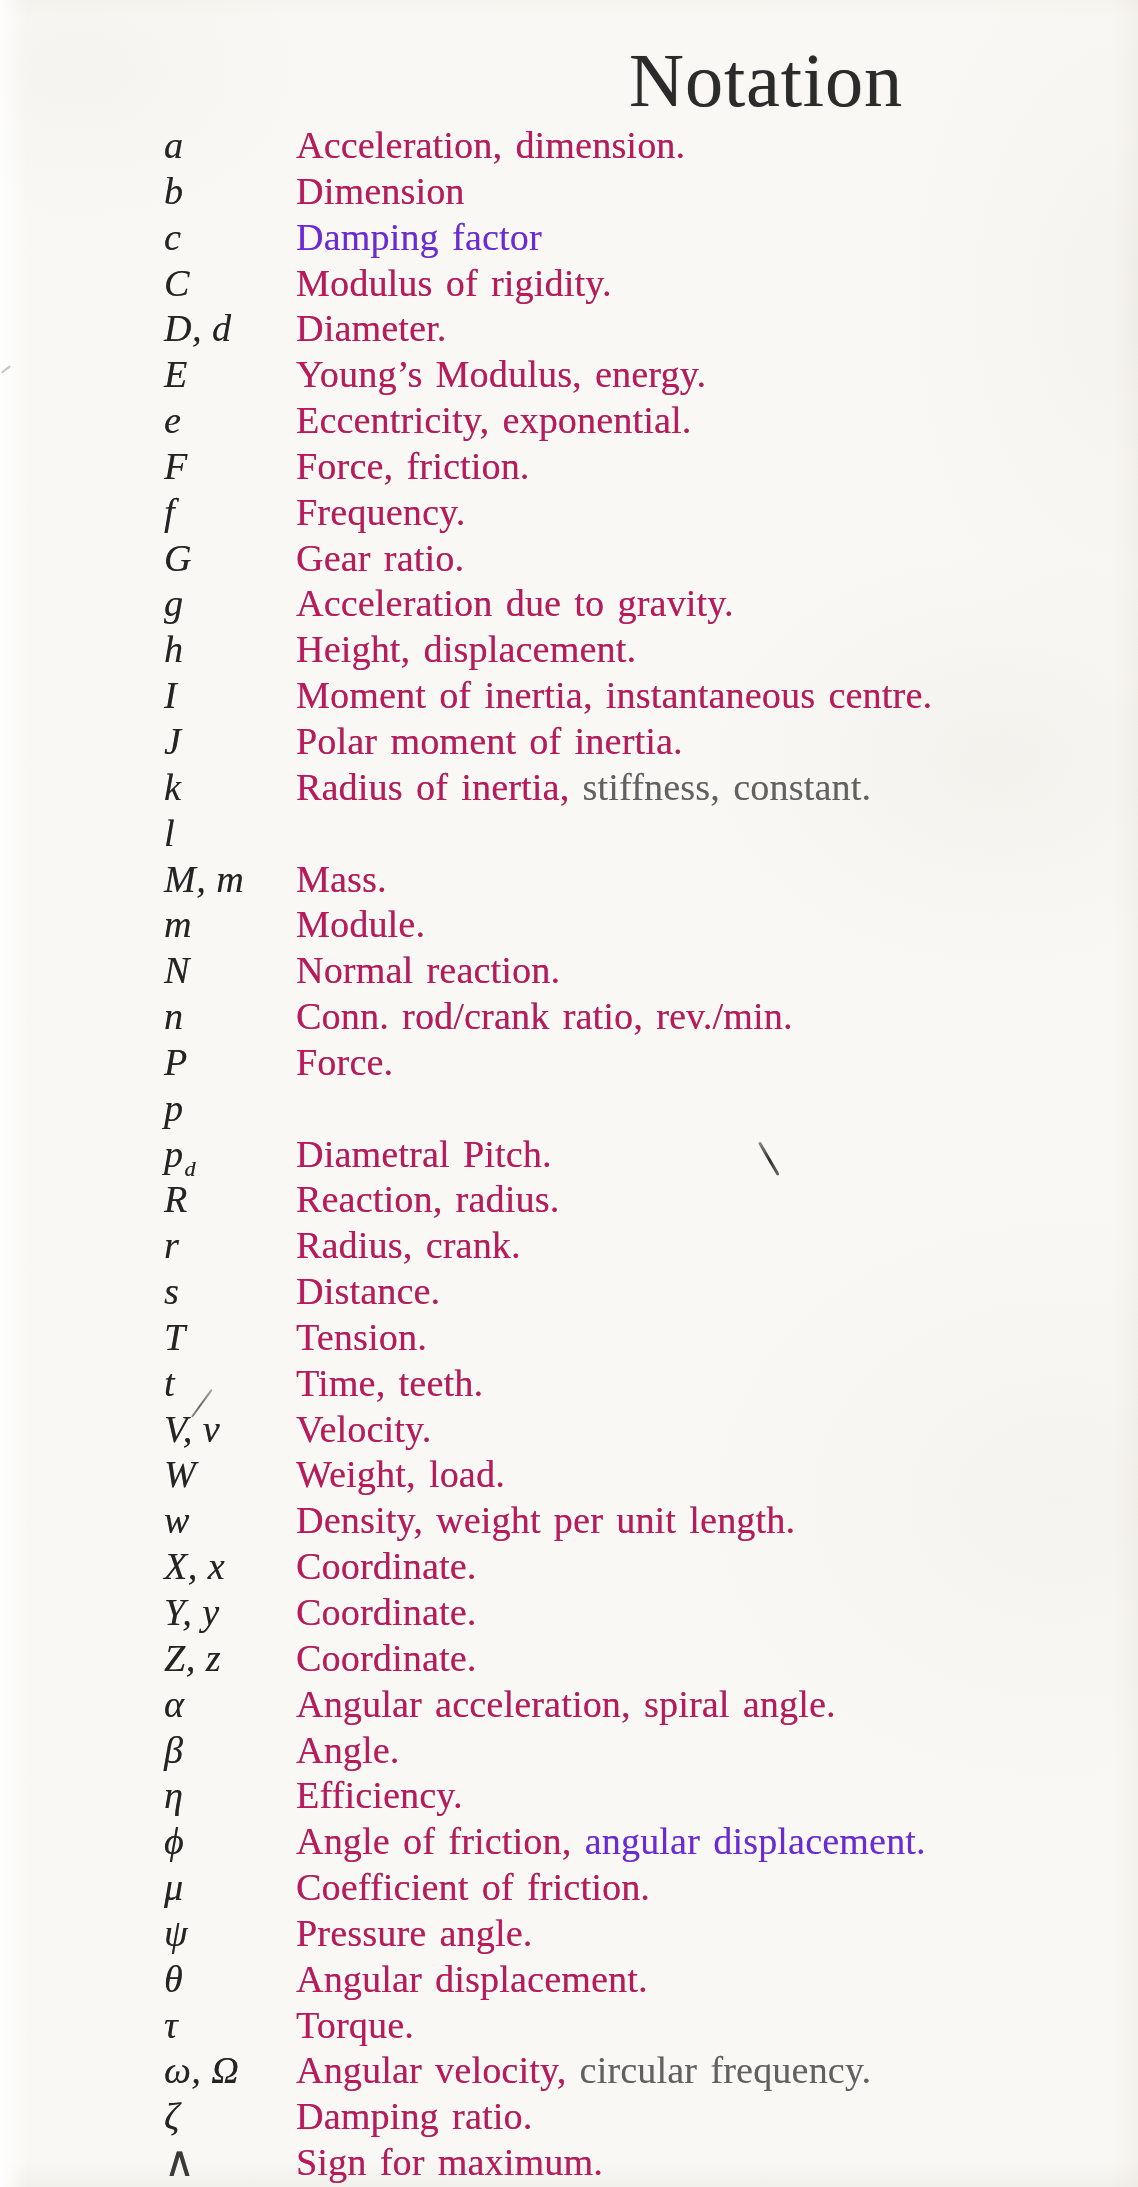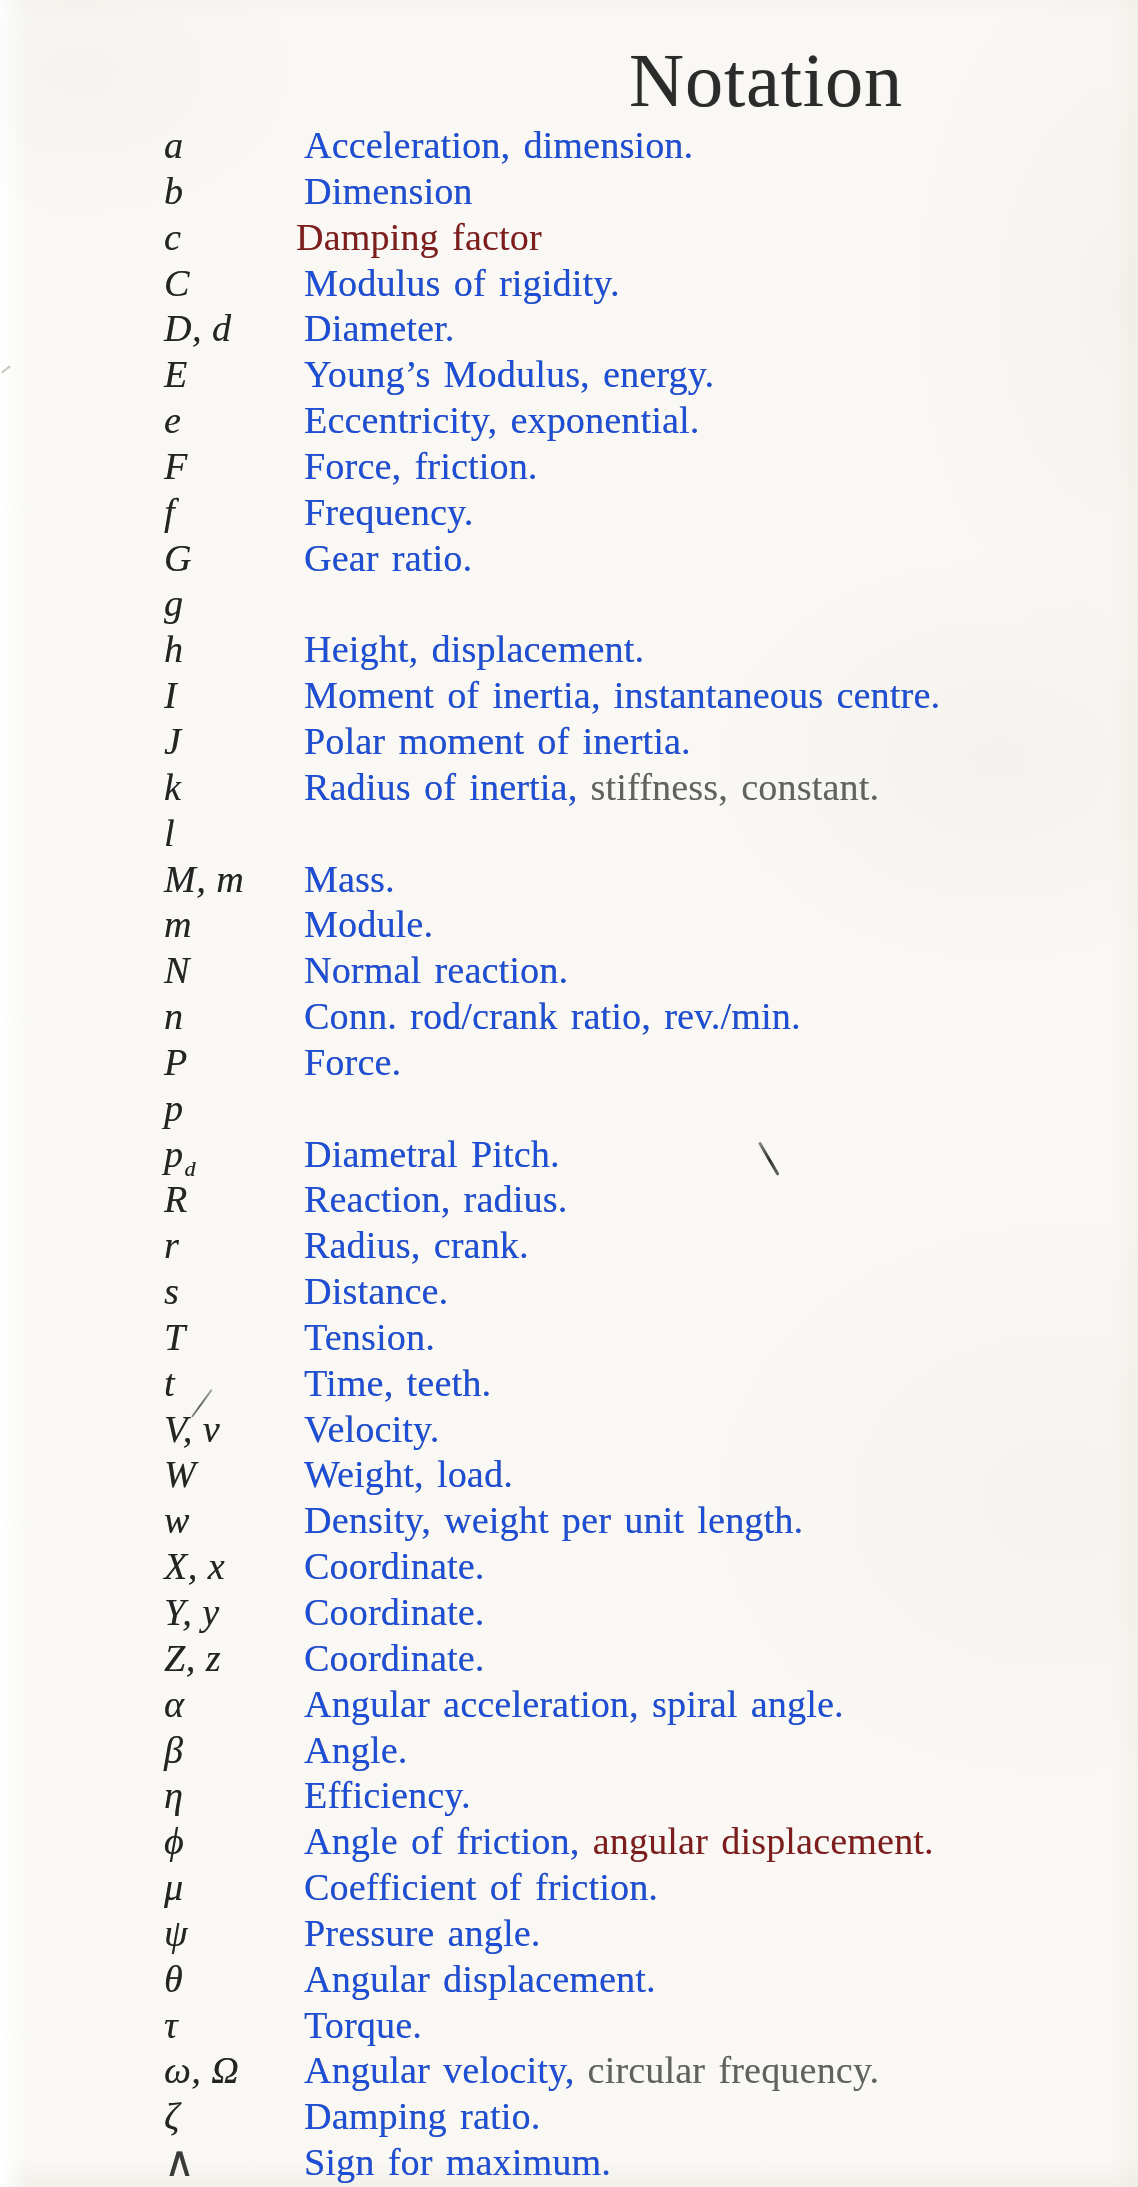--- a/index.html
+++ b/index.html
@@ -34,22 +34,22 @@
     text-shadow:0.25px 0.25px 0.6px rgba(35,35,35,0.55);
   }
   .sym.upright{font-style:normal;font-size:42px;color:#3a3a3a;}
   .sym .sub{font-size:22px;font-style:italic;position:relative;top:9px;margin-left:1px;}
   .desc{
     position:absolute;left:296px;top:0;white-space:nowrap;
     font-size:38px;line-height:45.85px;color:#242424;
     letter-spacing:0.2px;word-spacing:3.5px;
     text-shadow:0.25px 0.25px 0.6px rgba(35,35,35,0.55);
   }
-  .tone-dark{color:#1d4ed8;margin-left:8px;}
-  .tone-mid{color:#7f1d1d;text-shadow:0.2px 0.2px 0.5px rgba(60,60,60,0.4);}
+  .tone-dark{color:#be185d;}
+  .tone-mid{color:#6d28d9;text-shadow:0.2px 0.2px 0.5px rgba(60,60,60,0.4);}
   .tone-light{color:#616161;text-shadow:0.2px 0.2px 0.5px rgba(80,80,80,0.35);}
   .artifact{position:absolute;transform-origin:top left;border-radius:2px;}
   .artifact.backslash{
     left:758px;top:1143px;width:2.6px;height:38px;
     background:linear-gradient(#8a8a8a, #2e2e2e 55%, #6a6a6a);
     transform:rotate(-30deg);
   }
   .artifact.pencil{
     left:211px;top:1389px;width:2.3px;height:34px;
     background:linear-gradient(#9a9a9a, #4a4a4a 60%, #777);
@@ -103,20 +103,21 @@
     <div class="row">
       <span class="sym">f</span>
       <span class="desc"><span class="tone-dark">Frequency.</span></span>
     </div>
     <div class="row">
       <span class="sym">G</span>
       <span class="desc"><span class="tone-dark">Gear ratio.</span></span>
     </div>
     <div class="row">
       <span class="sym">g</span>
+      <span class="desc"><span class="tone-dark">Acceleration due to gravity.</span></span>
     </div>
     <div class="row">
       <span class="sym">h</span>
       <span class="desc"><span class="tone-dark">Height, displacement.</span></span>
     </div>
     <div class="row">
       <span class="sym">I</span>
       <span class="desc"><span class="tone-dark">Moment of inertia, instantaneous centre.</span></span>
     </div>
     <div class="row">

